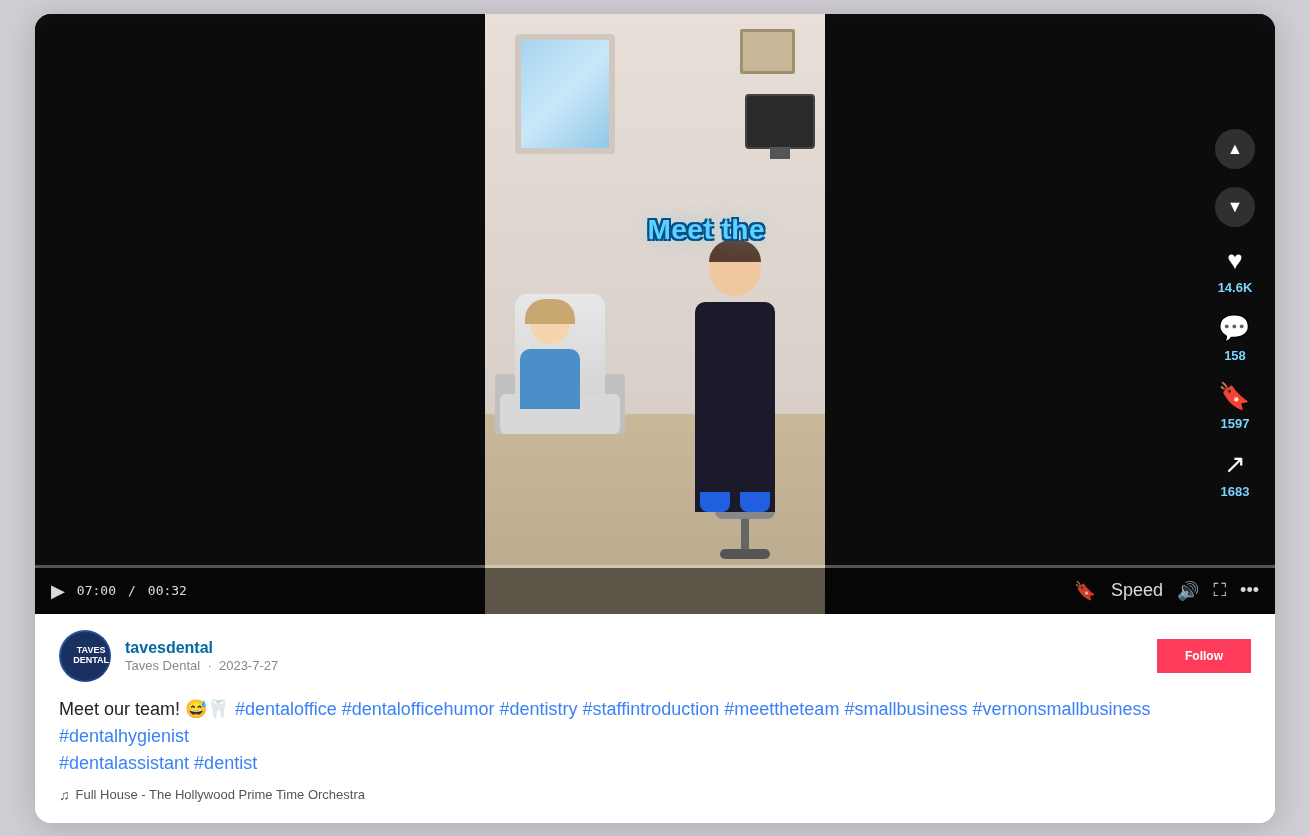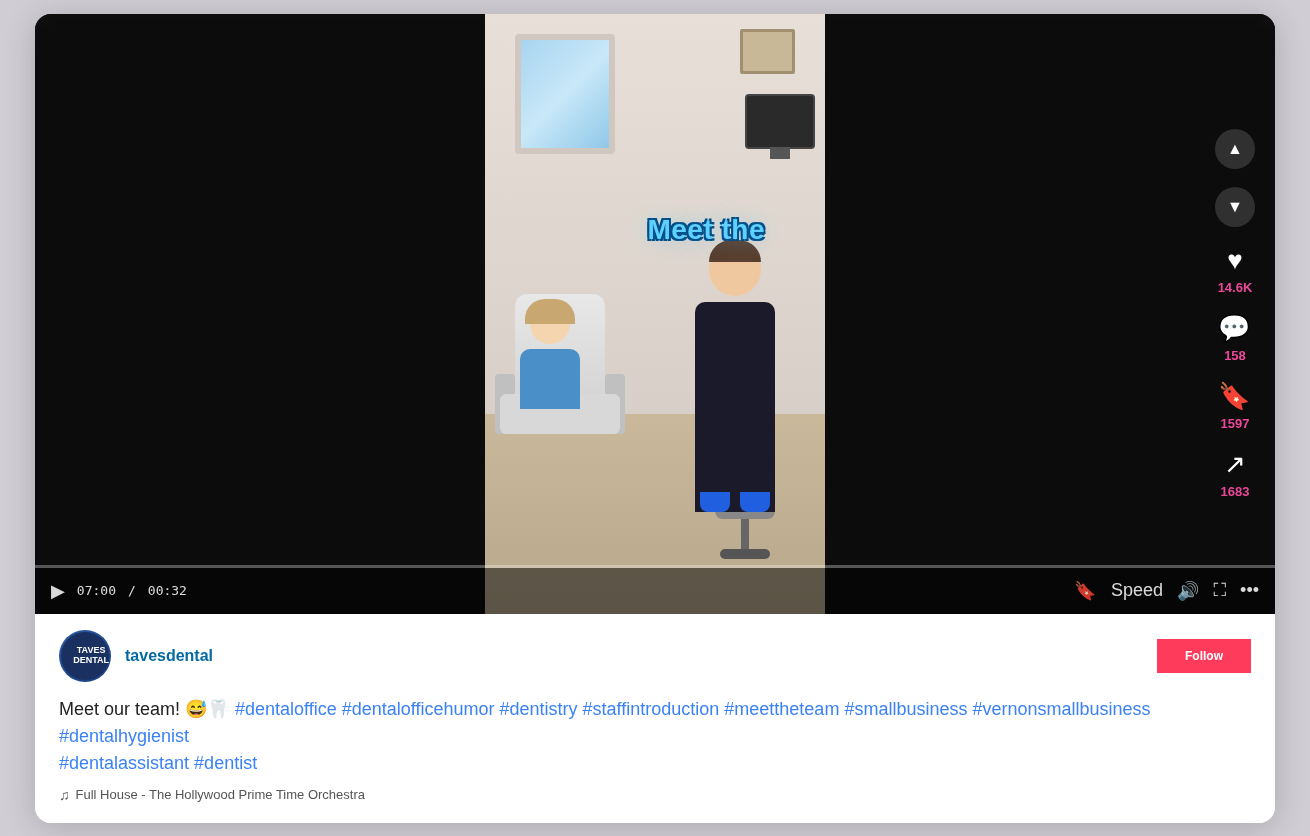--- a/index.html
+++ b/index.html
@@ -377,21 +377,21 @@
       gap: 4px;
       cursor: pointer;
     }
 
     .action-icon {
       color: #fff;
       font-size: 26px;
     }
 
     .action-count {
-      color: #ec4899;
+      color: #7dd3fc;
       font-size: 13px;
       font-weight: 600;
     }
 
     
     .progress-bar-container {
       position: absolute;
       bottom: 46px;
       left: 0;
       right: 0;
@@ -655,20 +655,25 @@
         <div class="avatar-inner">
           <span class="avatar-text">
             <span>TAVES</span><br>
             <span>DENTAL</span>
           </span>
         </div>
       </div>
 
       <div class="author-info">
         <div class="author-name">tavesdental</div>
+        <div class="author-sub">
+          <span>Taves Dental</span>
+          &nbsp;·&nbsp;
+          <span>2023-7-27</span>
+        </div>
       </div>
 
       <button class="follow-btn">Follow</button>
     </div>
 
     <div class="description">
       <span>Meet our team! 😅🦷 </span>
       <span class="hashtag">#dentaloffice</span>
       <span class="hashtag">#dentalofficehumor</span>
       <span class="hashtag">#dentistry</span>

